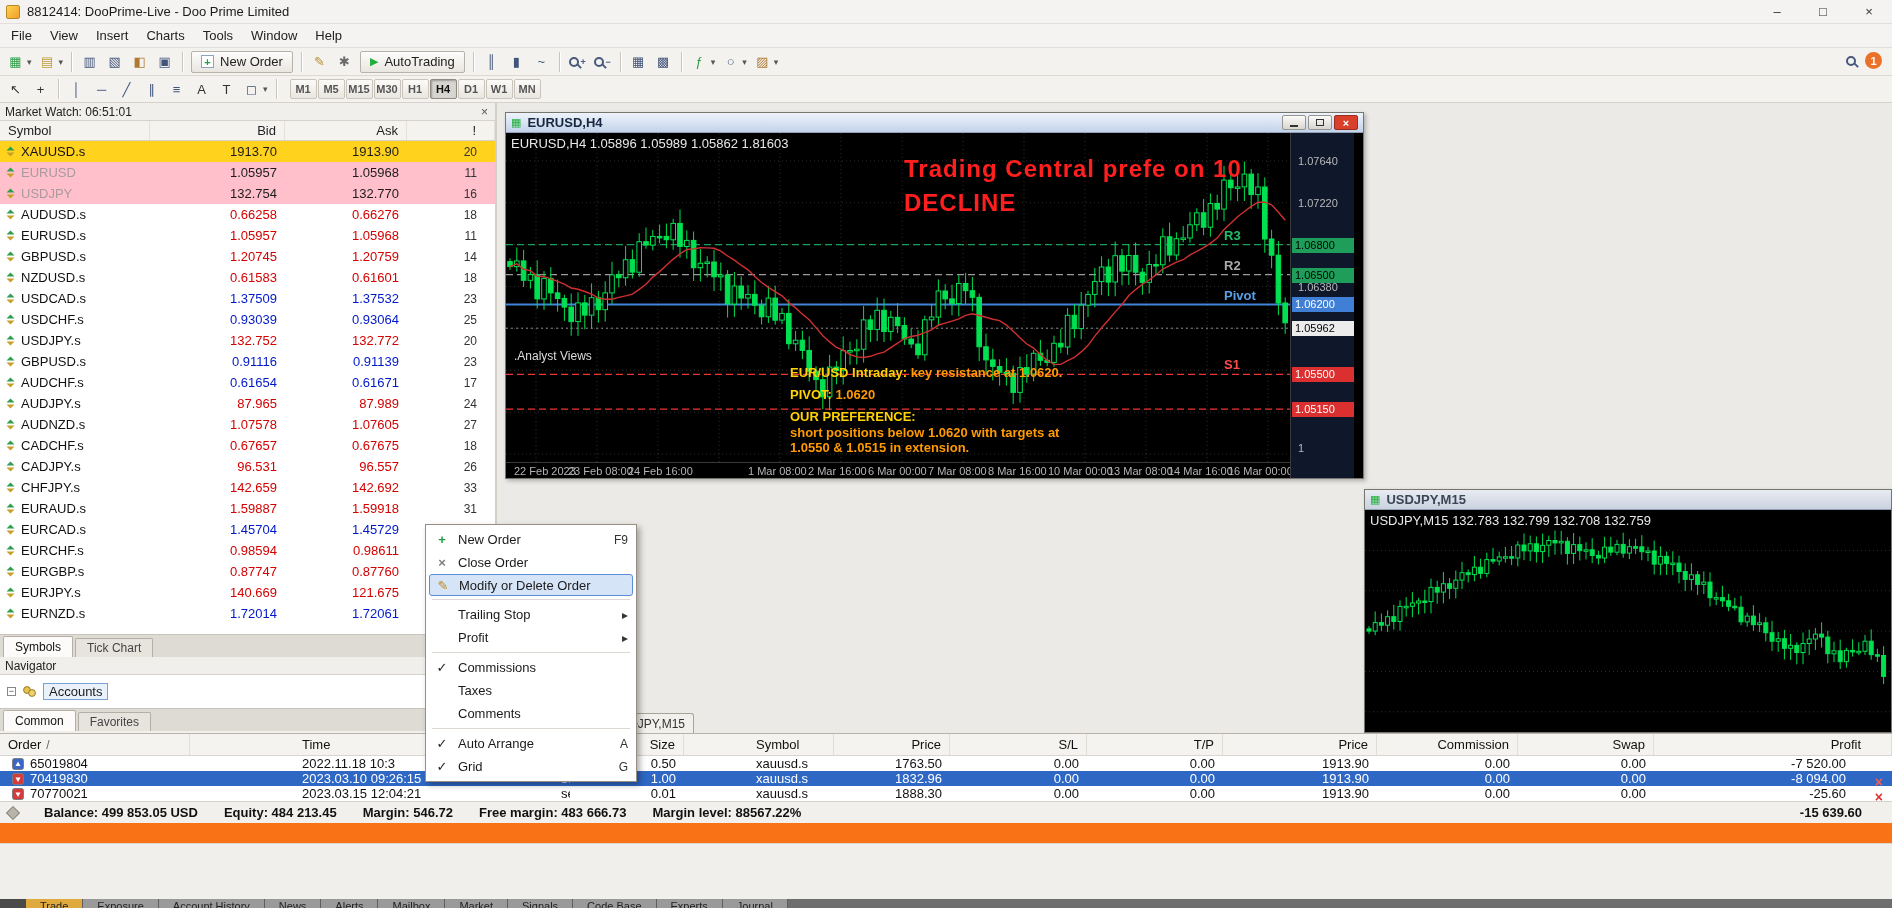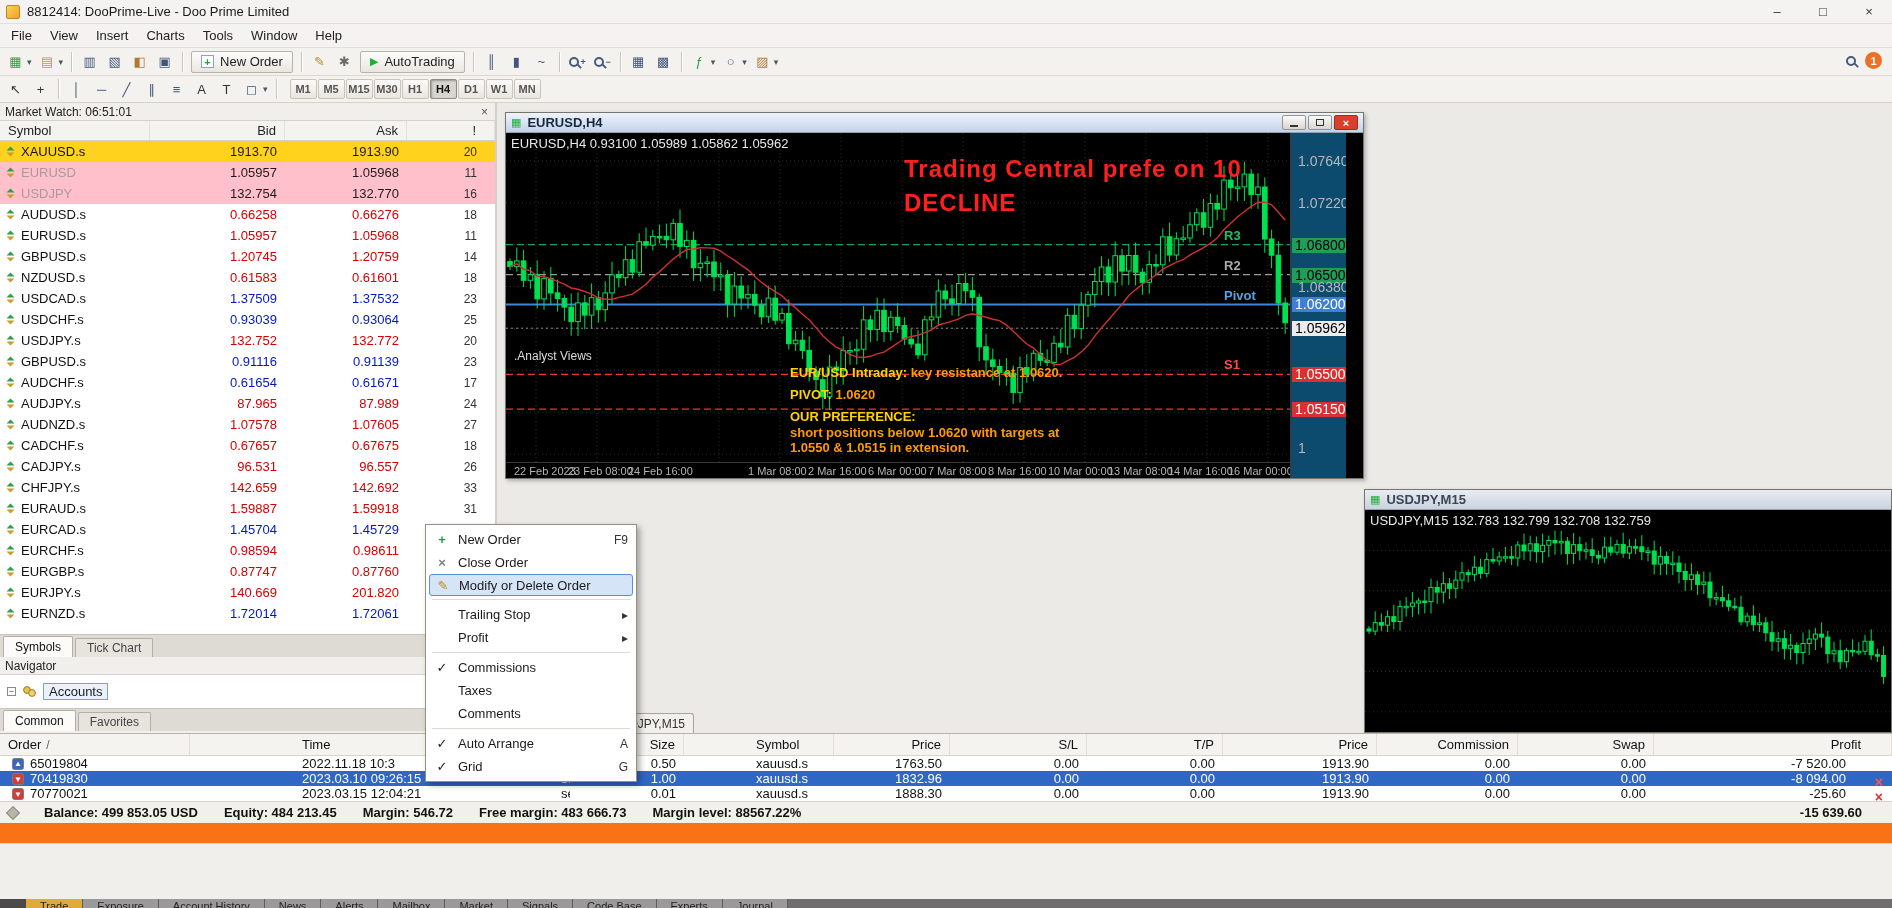--- a/index.html
+++ b/index.html
@@ -67,21 +67,21 @@
 .cw-btn{width:24px;height:15px;background:linear-gradient(#fbfbfa,#d7d5cf);border:1px solid #96948e;display:flex;align-items:center;justify-content:center;font-size:10px;color:#333;border-radius:2px}
 .cw-btn.close{background:#d8402c;border-color:#9c2c1c;color:#fff;font-weight:bold;font-size:11px}
 .g-min{width:8px;height:2px;background:#333;margin-top:7px}
 .g-rest{width:8px;height:7px;border:1px solid #333}
 .cw-body{display:flex;height:345px}
 .plot-wrap{width:784px;display:flex;flex-direction:column}
 .plot{position:relative;width:784px;height:329px;overflow:hidden;background:#000}
 .plot svg{display:block}
 .dates{position:relative;width:784px;height:16px;background:#000;border-top:1px solid #3a3a3a;overflow:hidden}
 .date-label{position:absolute;top:2px;color:#b4b4b4;font-size:11px;white-space:nowrap}
-.axis{position:relative;width:56px;background:#0c4a6e;border-left:1px solid #3a3a3a;font-size:14px;overflow:hidden}
+.axis{position:relative;width:64px;background:#0f172a;border-left:1px solid #3a3a3a;font-size:11px;overflow:hidden}
 .ax-label{position:absolute;left:4px;height:15px;line-height:15px;color:#b8b8b8;padding:0 3px;white-space:nowrap}
 .ax-green{left:1px;width:64px;background:#1e9e5a;color:#000}
 .ax-blue{left:1px;width:64px;background:#3f7fd6;color:#fff}
 .ax-red{left:1px;width:64px;background:#dc2f2f;color:#fff}
 .ax-current{left:1px;width:64px;background:#ececec;color:#000}
 .chart-info{position:absolute;left:5px;top:3px;color:#e8e8e8;font-size:13px;white-space:nowrap}
 .tc-line{position:absolute;color:#ff1f1f;font-size:24px;font-weight:bold;letter-spacing:1px;white-space:nowrap}
 #tc1{left:398px;top:22px}
 #tc2{left:398px;top:56px}
 .analyst-header{position:absolute;left:8px;top:216px;color:#dcdcdc;font-size:12px}
@@ -503,21 +503,21 @@
         </div>
         <div class="mw-row">
           <div class="mw-sym">
             <svg width="11" height="11">
               <path d="M1.5 4.5 L5.5 0.5 L9.5 4.5 Z" fill="#2e9e4f"></path>
               <path d="M1.5 6.5 L5.5 10.5 L9.5 6.5 Z" fill="#c8a028"></path>
             </svg>
             <span>EURJPY.s</span>
           </div>
           <div class="mw-num down">140.669</div>
-          <div class="mw-num down">201.820</div>
+          <div class="mw-num down">121.675</div>
           <div class="mw-spread"></div>
         </div>
         <div class="mw-row">
           <div class="mw-sym">
             <svg width="11" height="11">
               <path d="M1.5 4.5 L5.5 0.5 L9.5 4.5 Z" fill="#2e9e4f"></path>
               <path d="M1.5 6.5 L5.5 10.5 L9.5 6.5 Z" fill="#c8a028"></path>
             </svg>
             <span>EURNZD.s</span>
           </div>
@@ -822,21 +822,21 @@
                 <line x1="758.8" y1="44.4" x2="758.8" y2="119.8" stroke="#00e050" stroke-width="1"></line>
                 <rect x="756.5" y="54.0" width="4.6" height="52.0" fill="#00e050" stroke="#00e050"></rect>
                 <line x1="765.6" y1="96.8" x2="765.6" y2="135.3" stroke="#00e050" stroke-width="1"></line>
                 <rect x="763.3" y="106.0" width="4.6" height="16.2" fill="#00e050" stroke="#00e050"></rect>
                 <line x1="772.4" y1="108.1" x2="772.4" y2="182.2" stroke="#00e050" stroke-width="1"></line>
                 <rect x="770.1" y="122.2" width="4.6" height="47.8" fill="#00e050" stroke="#00e050"></rect>
                 <line x1="779.2" y1="164.4" x2="779.2" y2="200.9" stroke="#00e050" stroke-width="1"></line>
                 <rect x="776.9" y="170.0" width="4.6" height="19.8" fill="#00e050" stroke="#00e050"></rect>
                 <polyline points="4.0,133.6 10.8,130.8 17.6,136.3 24.4,137.6 31.2,143.2 38.0,143.6 44.8,145.9 51.6,148.4 58.4,151.2 65.2,155.0 72.0,156.3 78.8,158.5 85.6,161.1 92.4,165.1 99.2,166.2 106.0,166.2 112.8,164.4 119.6,162.9 126.4,161.1 133.2,156.4 140.0,151.2 146.8,144.1 153.6,138.6 160.4,132.3 167.2,126.1 174.0,120.9 180.8,116.5 187.6,115.9 194.4,114.7 201.2,114.9 208.0,115.3 214.8,118.1 221.6,123.0 228.4,127.1 235.2,132.2 242.0,136.8 248.8,143.6 255.6,149.5 262.4,154.3 269.2,158.6 276.0,162.8 282.8,169.6 289.6,174.9 296.4,181.2 303.2,186.8 310.0,194.6 316.8,202.8 323.6,208.9 330.4,214.3 337.2,217.1 344.0,221.5 350.8,223.9 357.6,224.5 364.4,223.3 371.2,220.8 378.0,219.2 384.8,214.7 391.6,210.2 398.4,205.4 405.2,203.5 412.0,202.2 418.8,199.6 425.6,196.8 432.4,192.0 439.2,190.2 446.0,188.1 452.8,185.9 459.6,182.4 466.4,180.8 473.2,182.5 480.0,184.3 486.8,186.2 493.6,187.6 500.4,192.1 507.2,198.3 514.0,204.7 520.8,211.0 527.6,215.1 534.4,221.5 541.2,227.5 548.0,231.4 554.8,231.4 561.6,227.6 568.4,224.5 575.2,218.9 582.0,212.3 588.8,203.1 595.6,194.7 602.4,187.0 609.2,178.9 616.0,171.5 622.8,162.6 629.6,156.6 636.4,151.2 643.2,147.0 650.0,141.7 656.8,136.0 663.6,132.7 670.4,129.1 677.2,126.7 684.0,121.9 690.8,118.4 697.6,114.7 704.4,110.4 711.2,105.1 718.0,96.6 724.8,90.2 731.6,83.7 738.4,78.5 745.2,73.4 752.0,69.1 758.8,69.2 765.6,71.8 772.4,79.3 779.2,87.2 " fill="none" stroke="#d03030" stroke-width="1.4"></polyline>
               </svg>
-            <div class="chart-info">EURUSD,H4 0.93100 1.05989 1.05862 1.05962</div>
+            <div class="chart-info">EURUSD,H4 1.05896 1.05989 1.05862 1.81603</div>
             <div class="tc-line" id="tc1">Trading Central prefe on 10</div>
             <div class="tc-line" id="tc2">DECLINE</div>
             <div class="analyst-header">.Analyst Views</div>
             <div class="analyst-block">
               <div class="an-line" style="top:6px"><span class="an-label">EUR/USD Intraday:</span><span class="an-text"> key resistance at 1.0620.</span></div>
               <div class="an-line" style="top:28px"><span class="an-label">PIVOT:</span><span class="an-text"> 1.0620</span></div>
               <div class="an-line" style="top:50px"><span class="an-label">OUR PREFERENCE:</span></div>
               <div class="an-line an-text" style="top:66px">short positions below 1.0620 with targets at</div>
               <div class="an-line an-text" style="top:81px">1.0550 &amp; 1.0515 in extension.</div>
             </div>

